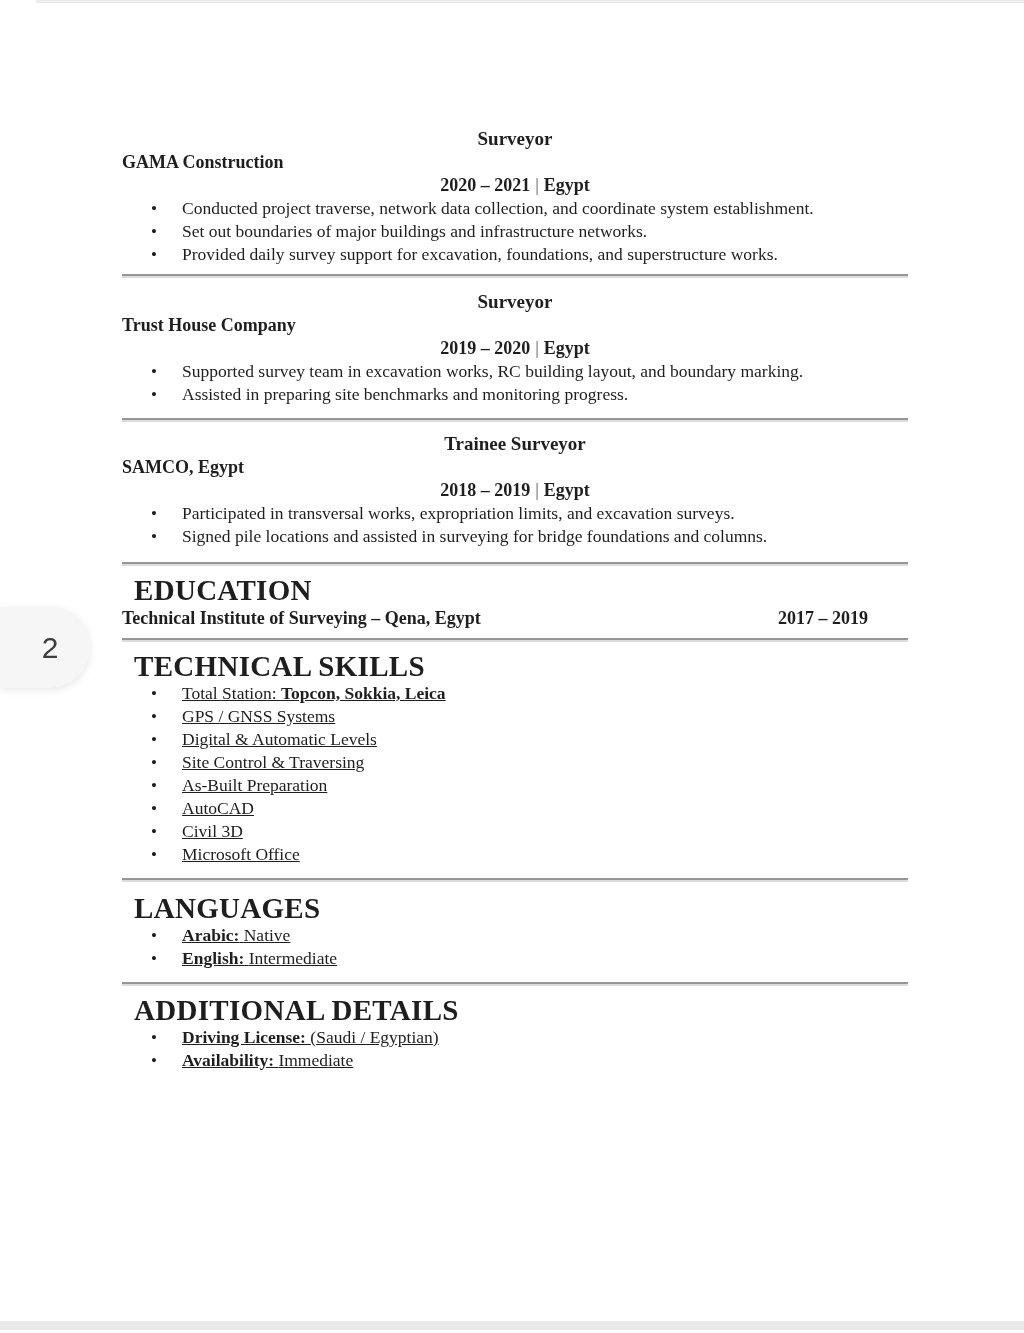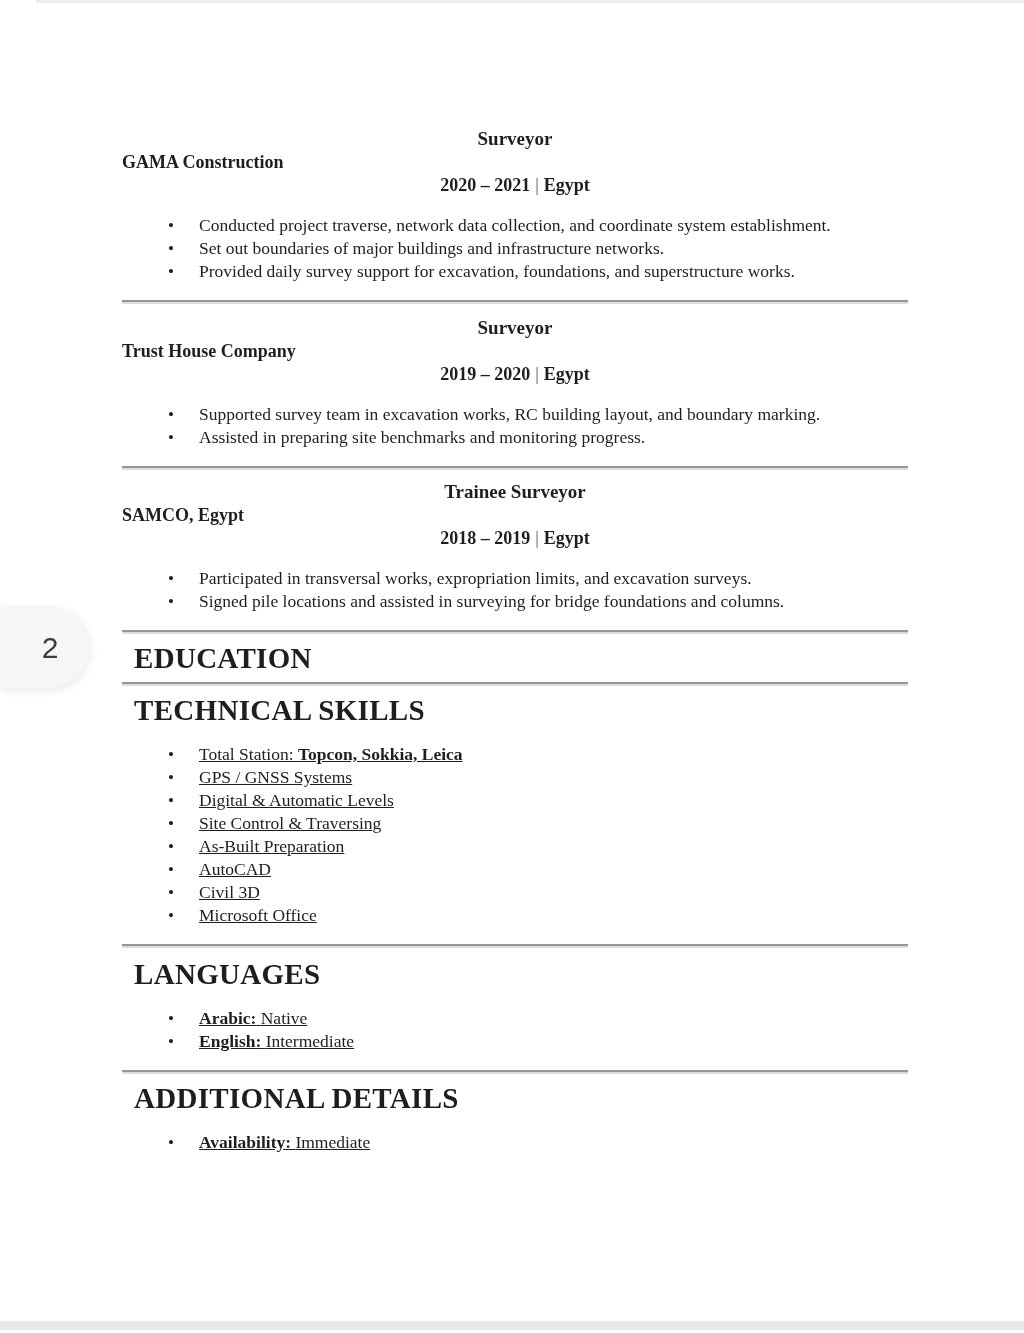--- a/index.html
+++ b/index.html
@@ -42,21 +42,21 @@
   .doc {
     position: absolute; left: 122px; top: 127px; width: 786px;
   }
 
   .job-title   { font-size: 19px; font-weight: bold; line-height: 24px; text-align: center; }
   .company     { font-size: 18px; font-weight: bold; line-height: 23px; }
   .period-line { font-size: 18px; font-weight: bold; line-height: 23px; text-align: center; }
   .pipe        { font-weight: normal; color: #5a5a5a; padding: 0 5px; }
 
   ul.bullets {
-    margin: 17px; padding: 0 0 0 60px; list-style: none;
+    margin: 0; padding: 0 0 0 60px; list-style: none;
   }
   ul.bullets li {
     font-size: 17.5px; line-height: 23px; position: relative;
   }
   ul.bullets li::before {
     content: "\2022";
     position: absolute; left: -31px; top: 0;
     font-size: 17px;
   }
 
@@ -136,20 +136,24 @@
     <ul class="bullets">
       <li>Participated in transversal works, expropriation limits, and excavation surveys.</li>
       <li>Signed pile locations and assisted in surveying for bridge foundations and columns.</li>
     </ul>
   </section>
 
   <div class="divider d3"></div>
 
   <section>
     <div class="section-heading">EDUCATION</div>
+    <div class="edu-row">
+      <span>Technical Institute of Surveying – Qena, Egypt</span>
+      <span class="edu-period">2017 – 2019</span>
+    </div>
   </section>
 
   <div class="divider d4"></div>
 
   <section>
     <div class="section-heading">TECHNICAL SKILLS</div>
     <ul class="bullets skills-list lead-gap">
       <li><span>Total Station: </span><b class="inline-bold">Topcon, Sokkia, Leica</b></li>
       <li><span>GPS / GNSS Systems</span><b class="inline-bold"></b></li>
       <li><span>Digital &amp; Automatic Levels</span><b class="inline-bold"></b></li>
@@ -171,20 +175,22 @@
       <li><b class="inline-bold">English:</b>
         <span>Intermediate</span></li>
     </ul>
   </section>
 
   <div class="divider d6"></div>
 
   <section>
     <div class="section-heading">ADDITIONAL DETAILS</div>
     <ul class="bullets details-list lead-gap">
+      <li><b class="inline-bold">Driving License:</b>
+        <span>(Saudi / Egyptian)</span></li>
       <li><b class="inline-bold">Availability:</b>
         <span>Immediate</span></li>
     </ul>
   </section>
 
 </div>
 
 <div class="bottom-edge"></div>
 
 </body></html>

